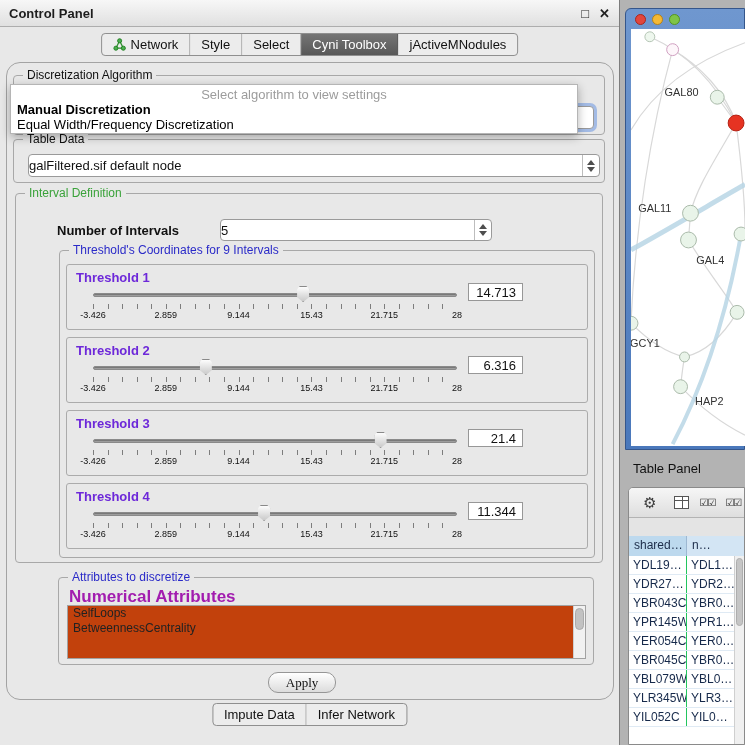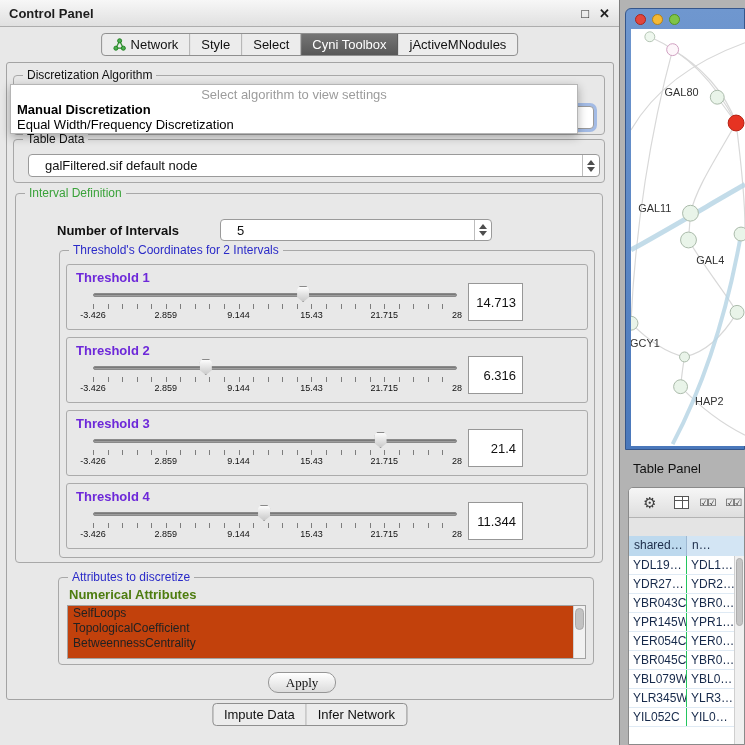--- a/index.html
+++ b/index.html
@@ -22,21 +22,21 @@
     border-right:1px solid #b2b2b2; white-space:nowrap; }
   .seg:last-child { border-right:none; }
   .seg.sel { background:linear-gradient(#757575,#585858); color:#fff; border-right-color:#4c4c4c; }
   .top-tabs { position:absolute; top:33px; left:50%; transform:translateX(-50%); }
   .bottom-tabs { position:absolute; top:703px; left:50%; transform:translateX(-50%); }
   .net-ic { margin-right:5px; }
   .net-ic line { stroke:#2f8f2f; stroke-width:1.4; }
   .net-ic circle { fill:#4caf50; stroke:#1f7f1f; stroke-width:1; }
 
   .content { position:absolute; left:6px; top:62px; width:608px; height:638px;
-    border:1px solid #a3a3a3; border-radius:3px; }
+    border:1px solid #a3a3a3; border-radius:14px; }
 
   .group { position:absolute; border:1px solid #a8a8a8; border-radius:4px; }
   .legend { position:absolute; top:-8px; left:9px; background:#e8e8e8;
     padding:0 4px; font-size:12px; color:#111; white-space:nowrap; }
   .legend.green { color:#3aa23a; }
   .legend.blue { color:#2a2ac8; }
 
   
   .g-disc { left:6px; top:12px; width:592px; height:60px; }
   .combo-behind { position:absolute; left:14px; top:30px; width:566px; height:23px;
@@ -48,21 +48,21 @@
     background:#fff; border:1px solid #b5b5b5; box-shadow:0 3px 9px rgba(0,0,0,.3);
     z-index:20; font-size:13px; }
   .dd-placeholder { text-align:center; color:#9c9c9c; padding-top:2px; height:17px; }
   .dd-option { padding:0 6px; height:15px; line-height:15px; color:#000; }
   .dd-option.hl { font-weight:bold; }
 
   
   .g-tdata { left:6px; top:76px; width:592px; height:44px; }
   .combo { position:absolute; background:#fff; border:1px solid #9a9a9a; border-radius:4px;
     display:flex; align-items:center; font-size:13px; color:#111; }
-  .combo .ctext { flex:1; padding-left:16px; overflow:hidden; white-space:nowrap; }
+  .combo .ctext { flex:1; padding-left:0; overflow:hidden; white-space:nowrap; }
   .combo .carrows { width:17px; align-self:stretch; border-left:1px solid #bdbdbd;
     display:flex; flex-direction:column; align-items:center; justify-content:center; }
   .arr-up { width:0; height:0; border-left:4px solid transparent; border-right:4px solid transparent;
     border-bottom:5px solid #4e4e4e; margin-bottom:2px; }
   .arr-dn { width:0; height:0; border-left:4px solid transparent; border-right:4px solid transparent;
     border-top:5px solid #4e4e4e; }
   .tdata-combo { left:14px; top:14px; width:572px; height:23px; }
 
   
   .g-interval { left:8px; top:130px; width:588px; height:370px; }
@@ -78,27 +78,27 @@
   .track { position:absolute; left:0; right:0; top:7px; height:4px; background:#a2a2a2;
     border:1px solid #8a8a8a; border-radius:2px; box-shadow:inset 0 1px 1px rgba(0,0,0,.28); }
   .thumb { position:absolute; top:0; width:15px; height:16px; transform:translateX(-50%);
     background:linear-gradient(#fdfdfd,#cacaca); border:1px solid #898989;
     clip-path:polygon(50% 100%,10% 70%,10% 20%,28% 0,72% 0,90% 20%,90% 70%); }
   .ruler { position:absolute; left:0; right:0; top:18px; height:5px;
     background:repeating-linear-gradient(to right,#7d7d7d 0 1px,transparent 1px 14.56px); }
   .ticks { position:absolute; left:0; right:0; top:24px; height:11px; font-size:9px; color:#111; }
   .tick { position:absolute; transform:translateX(-50%); white-space:nowrap; }
   .t0{left:0} .t1{left:20%} .t2{left:40%} .t3{left:60%} .t4{left:80%} .t5{left:100%}
-  .value-box { position:absolute; right:64px; top:18px; width:55px; height:38px;
+  .value-box { position:absolute; right:64px; top:18px; width:55px; height:18px;
     background:#fff; border:1px solid #979797; font-size:13px; color:#111;
     display:flex; align-items:center; justify-content:flex-end; padding-right:6px; }
 
   
   .g-attrs { left:51px; top:514px; width:536px; height:88px; }
-  .attrs-title { position:absolute; left:10px; top:9px; font-size:13px; font-weight:bold; color:#4d7c0f; }
+  .attrs-title { position:absolute; left:10px; top:9px; font-size:17px; font-weight:bold; color:#a21caf; }
   .listbox { position:absolute; left:8px; top:27px; width:519px; height:54px;
     background:#c2410c; border:1px solid #a2a2a2; overflow:hidden; }
   .listbox .item { font-size:12px; color:#222; line-height:15px; padding-left:5px; white-space:nowrap; }
   .list-sb { position:absolute; right:0; top:0; bottom:0; width:12px; background:#f1f1f1;
     border-left:1px solid #cfcfcf; }
   .list-sb .sb-thumb { position:absolute; left:1px; right:1px; top:2px; height:22px;
     background:#c2c2c2; border:1px solid #ababab; border-radius:5px; }
 
   .apply-btn { position:absolute; left:261px; top:609px; width:68px; height:21px;
     background:linear-gradient(#ffffff,#dcdcdc); border:1px solid #969696; border-radius:10px;
@@ -209,21 +209,21 @@
       <span class="noi-label">Number of Intervals</span>
       <div class="combo noi-combo">
         <span class="ctext">5</span>
         <span class="carrows">
           <span class="arr-up"></span>
             <span class="arr-dn"></span>
         </span>
       </div>
 
       <div class="g-thr">
-        <span class="legend blue">Threshold's Coordinates for 2 Intervals</span>
+        <span class="legend blue">Threshold's Coordinates for 9 Intervals</span>
 
         <div class="thr-box">
           <span class="thr-label">Threshold 1</span>
           <div class="slider">
             <div class="track"></div>
             <div class="thumb" style="left: 57.7197%;"></div>
             <div class="ruler"></div>
             <div class="ticks">
               <span class="tick t0">-3.426</span>
               <span class="tick t1">2.859</span>
@@ -291,21 +291,20 @@
         </div>
 
       </div>
     </div>
 
     <div class="group g-attrs">
       <span class="legend blue">Attributes to discretize</span>
       <span class="attrs-title">Numerical Attributes</span>
       <div class="listbox">
         <div class="item">SelfLoops</div>
-        <div class="item">TopologicalCoefficient</div>
         <div class="item">BetweennessCentrality</div>
         <div class="list-sb">
             <div class="sb-thumb"></div>
           </div>
       </div>
     </div>
 
     <div class="apply-btn">Apply</div>
   </div>
 

